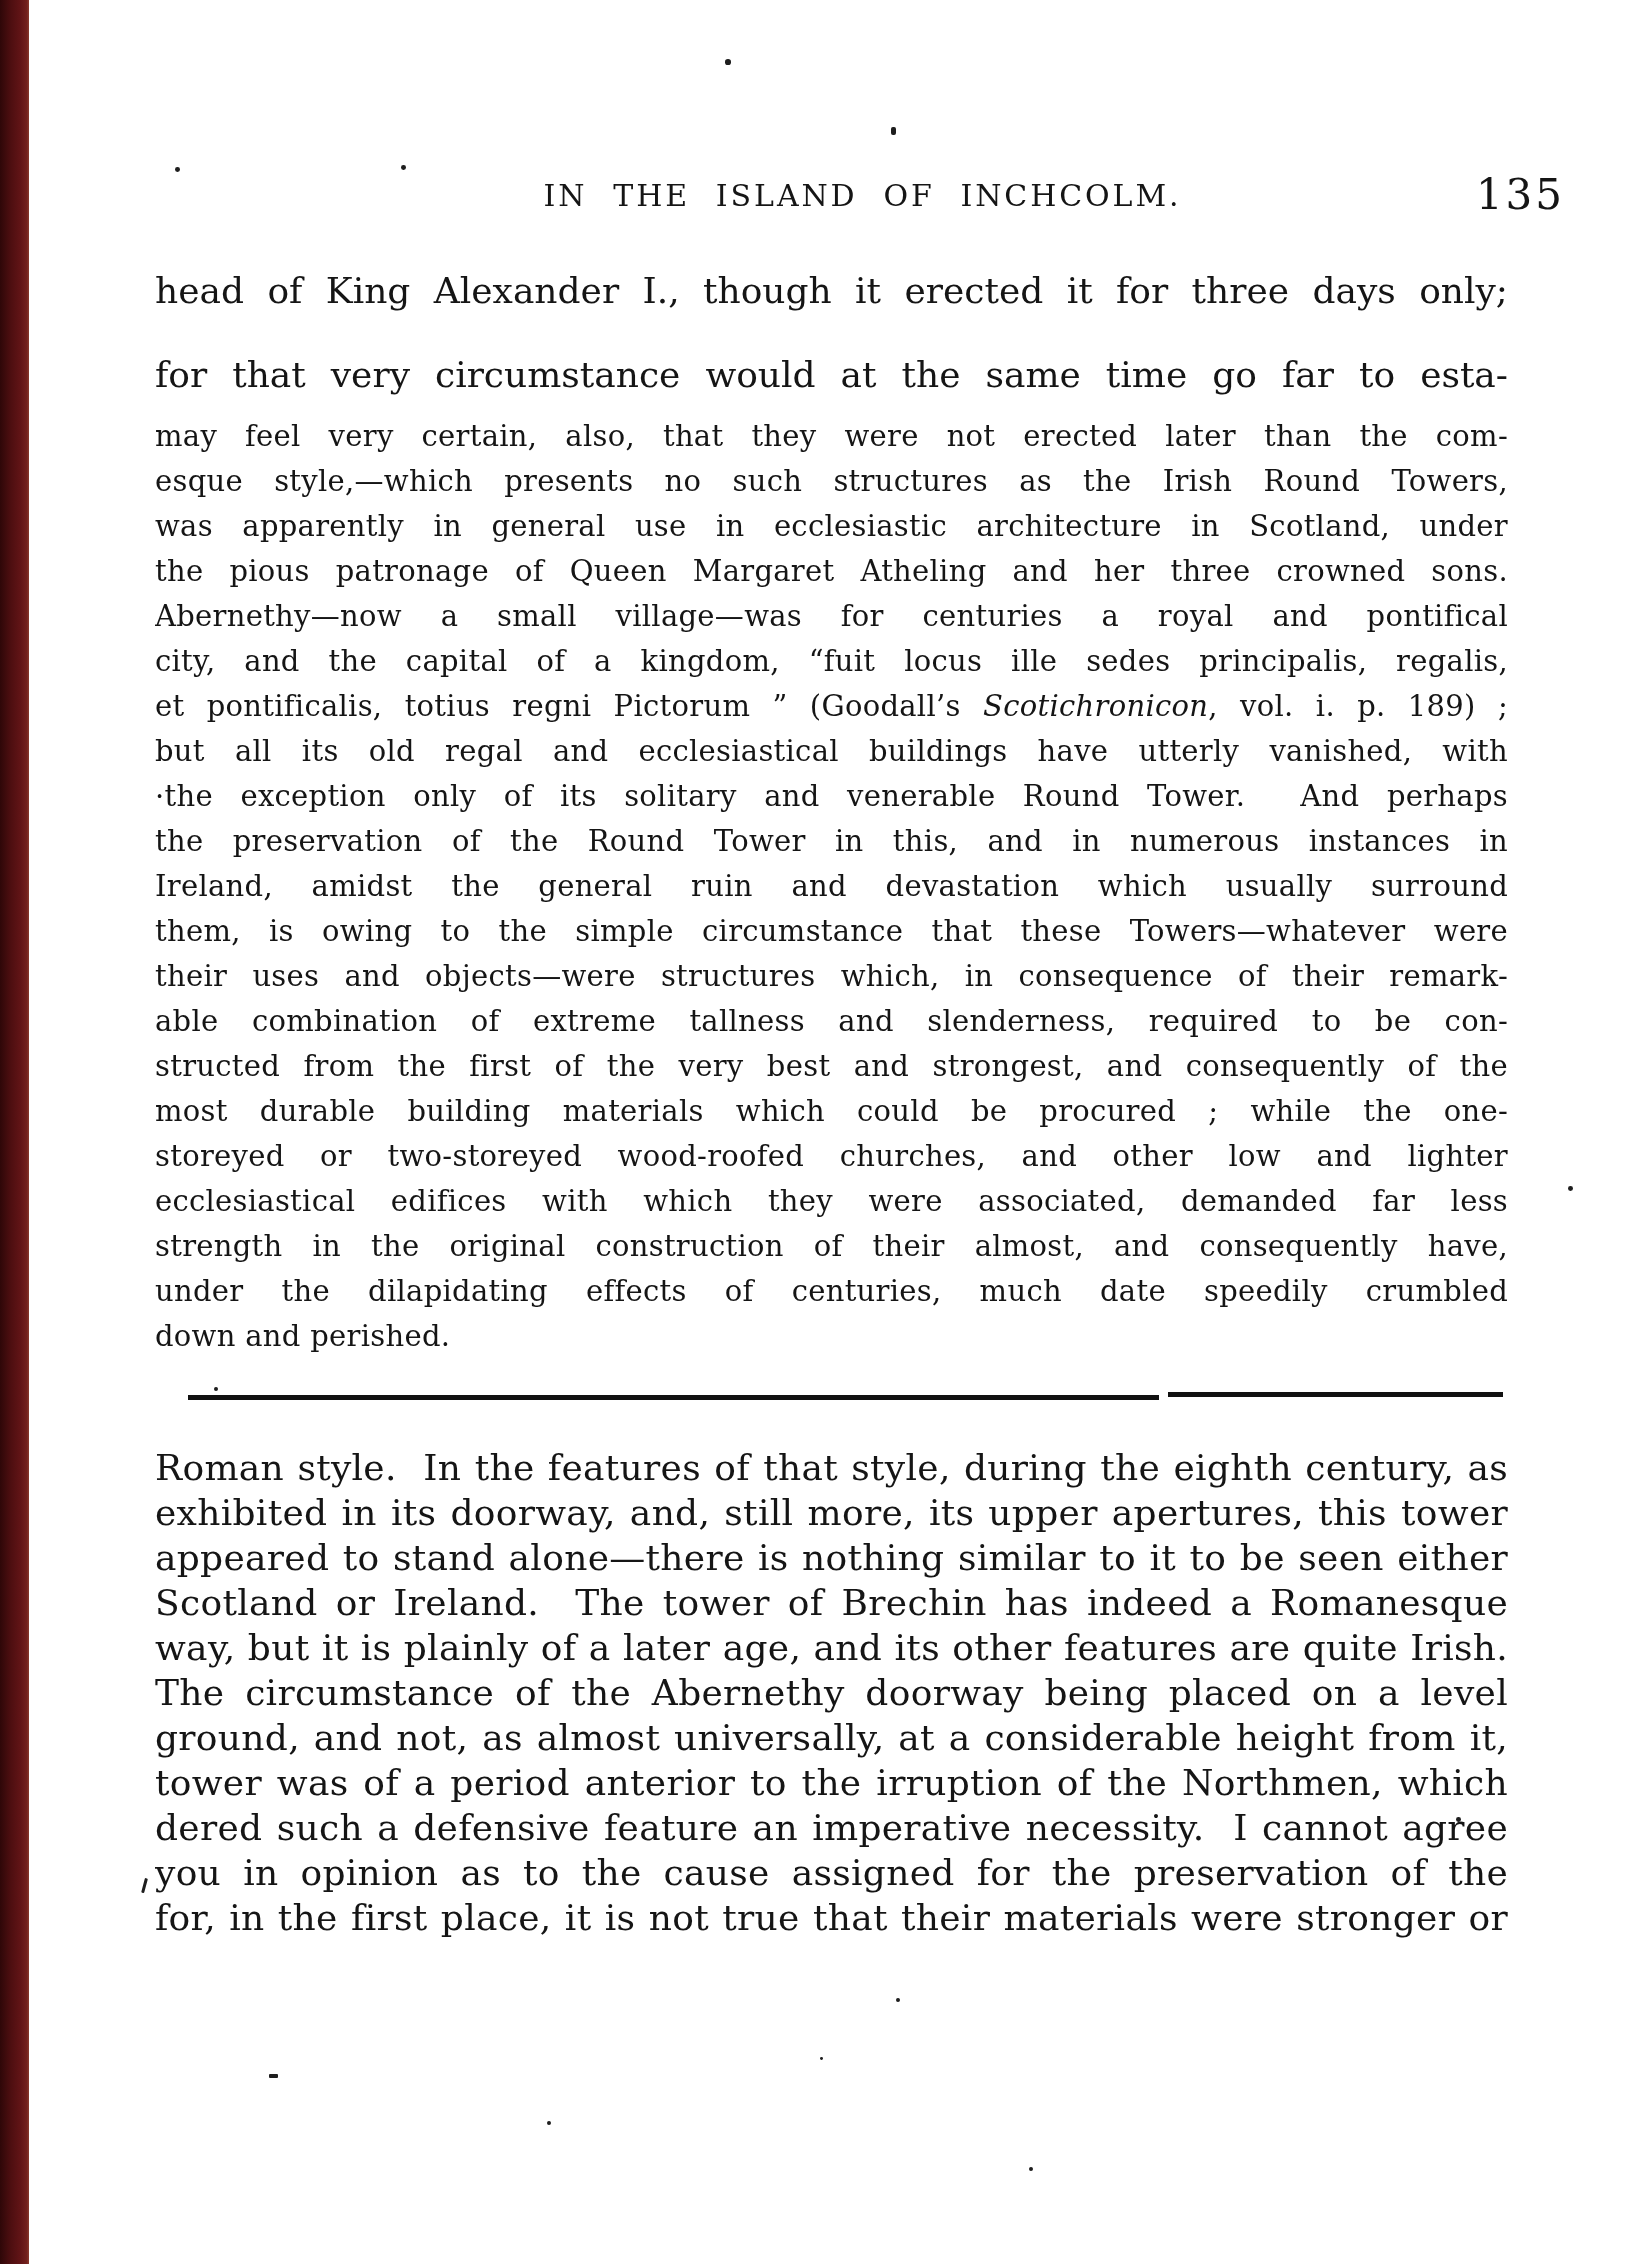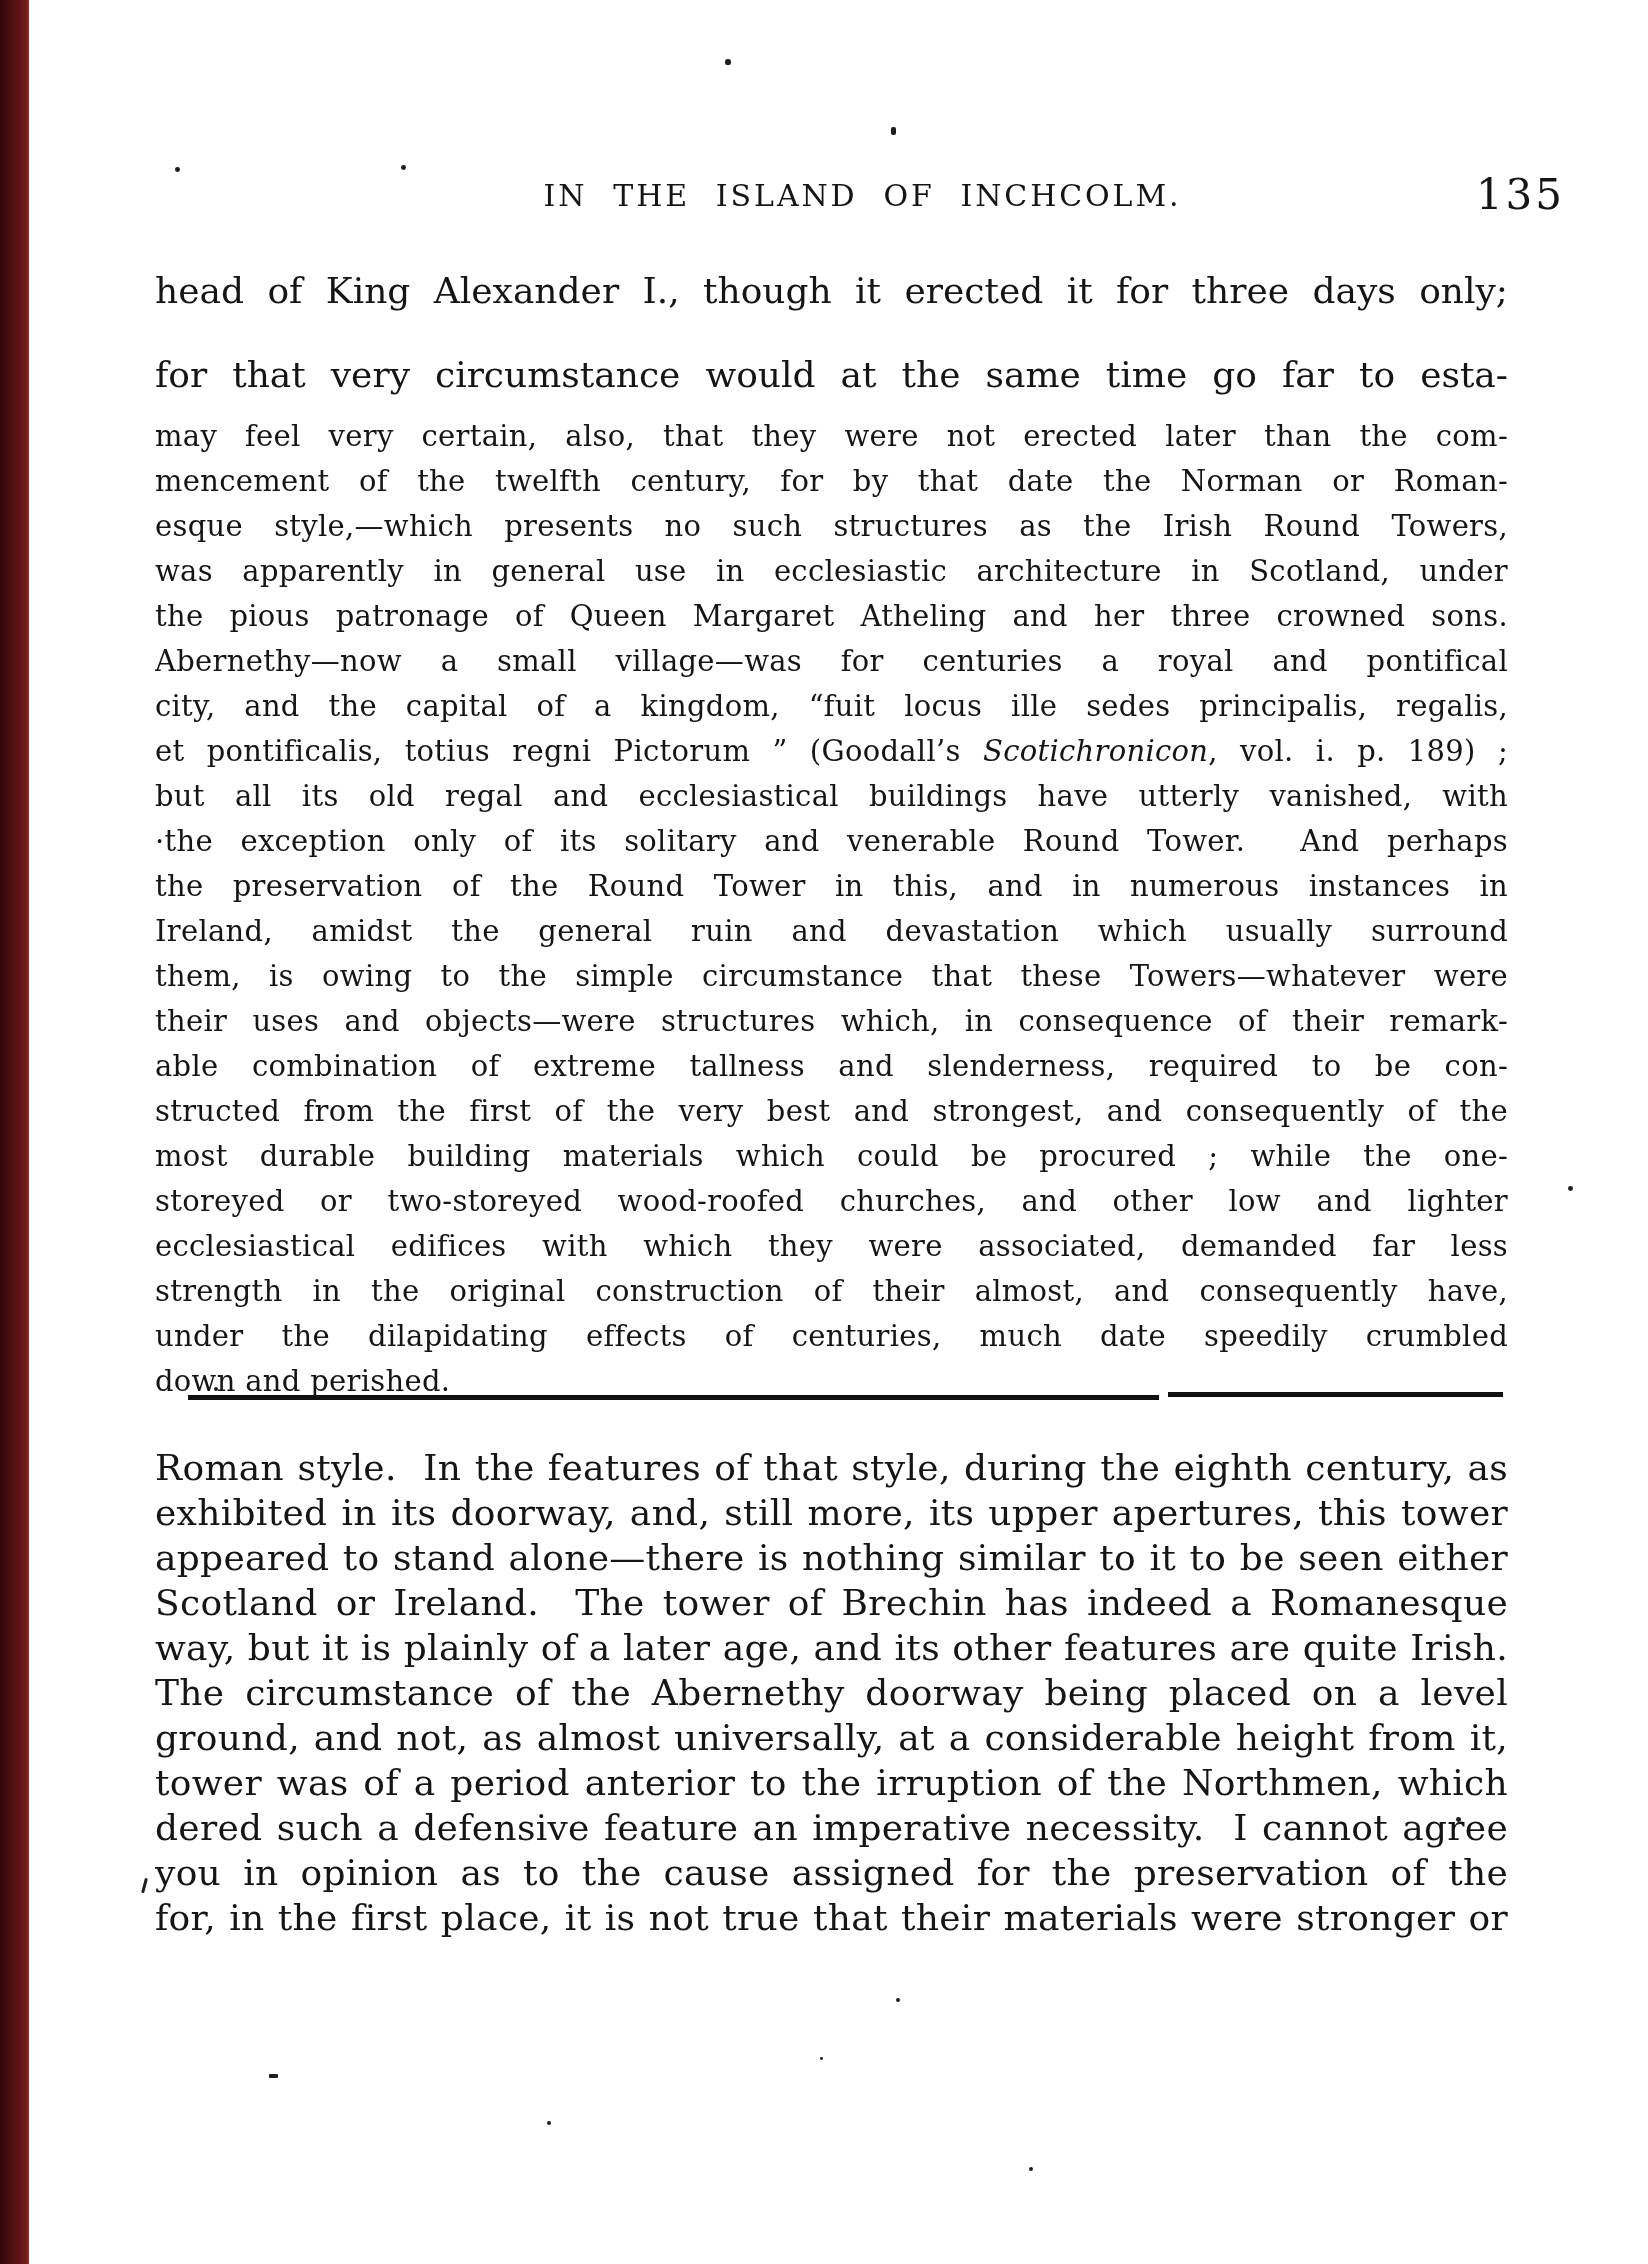--- a/index.html
+++ b/index.html
@@ -68,21 +68,20 @@
     <span class="page-num">135</span>
   </div>
 
   <div class="content intro">
     <div class="line">head of King Alexander I., though it erected it for three days only;</div>
     <div class="line">for that very circumstance would at the same time go far to esta-</div>
   </div>
 
   <div class="content bodyblk">
     <div class="line">may feel very certain, also, that they were not erected later than the com-</div>
-    <div class="line">mencement of the twelfth century, for by that date the Norman or Roman-</div>
     <div class="line">esque style,—which presents no such structures as the Irish Round Towers,</div>
     <div class="line">was apparently in general use in ecclesiastic architecture in Scotland, under</div>
     <div class="line">the pious patronage of Queen Margaret Atheling and her three crowned sons.</div>
     <div class="line">Abernethy—now a small village—was for centuries a royal and pontifical</div>
     <div class="line">city, and the capital of a kingdom, “fuit locus ille sedes principalis, regalis,</div>
     <div class="line"><span>et pontificalis, totius regni Pictorum ” (Goodall’s </span><span class="it">Scotichronicon</span><span>, vol. i. p. 189) ;</span></div>
     <div class="line">but all its old regal and ecclesiastical buildings have utterly vanished, with</div>
     <div class="line">·the exception only of its solitary and venerable Round Tower.&nbsp; And perhaps</div>
     <div class="line">the preservation of the Round Tower in this, and in numerous instances in</div>
     <div class="line">Ireland, amidst the general ruin and devastation which usually surround</div>

